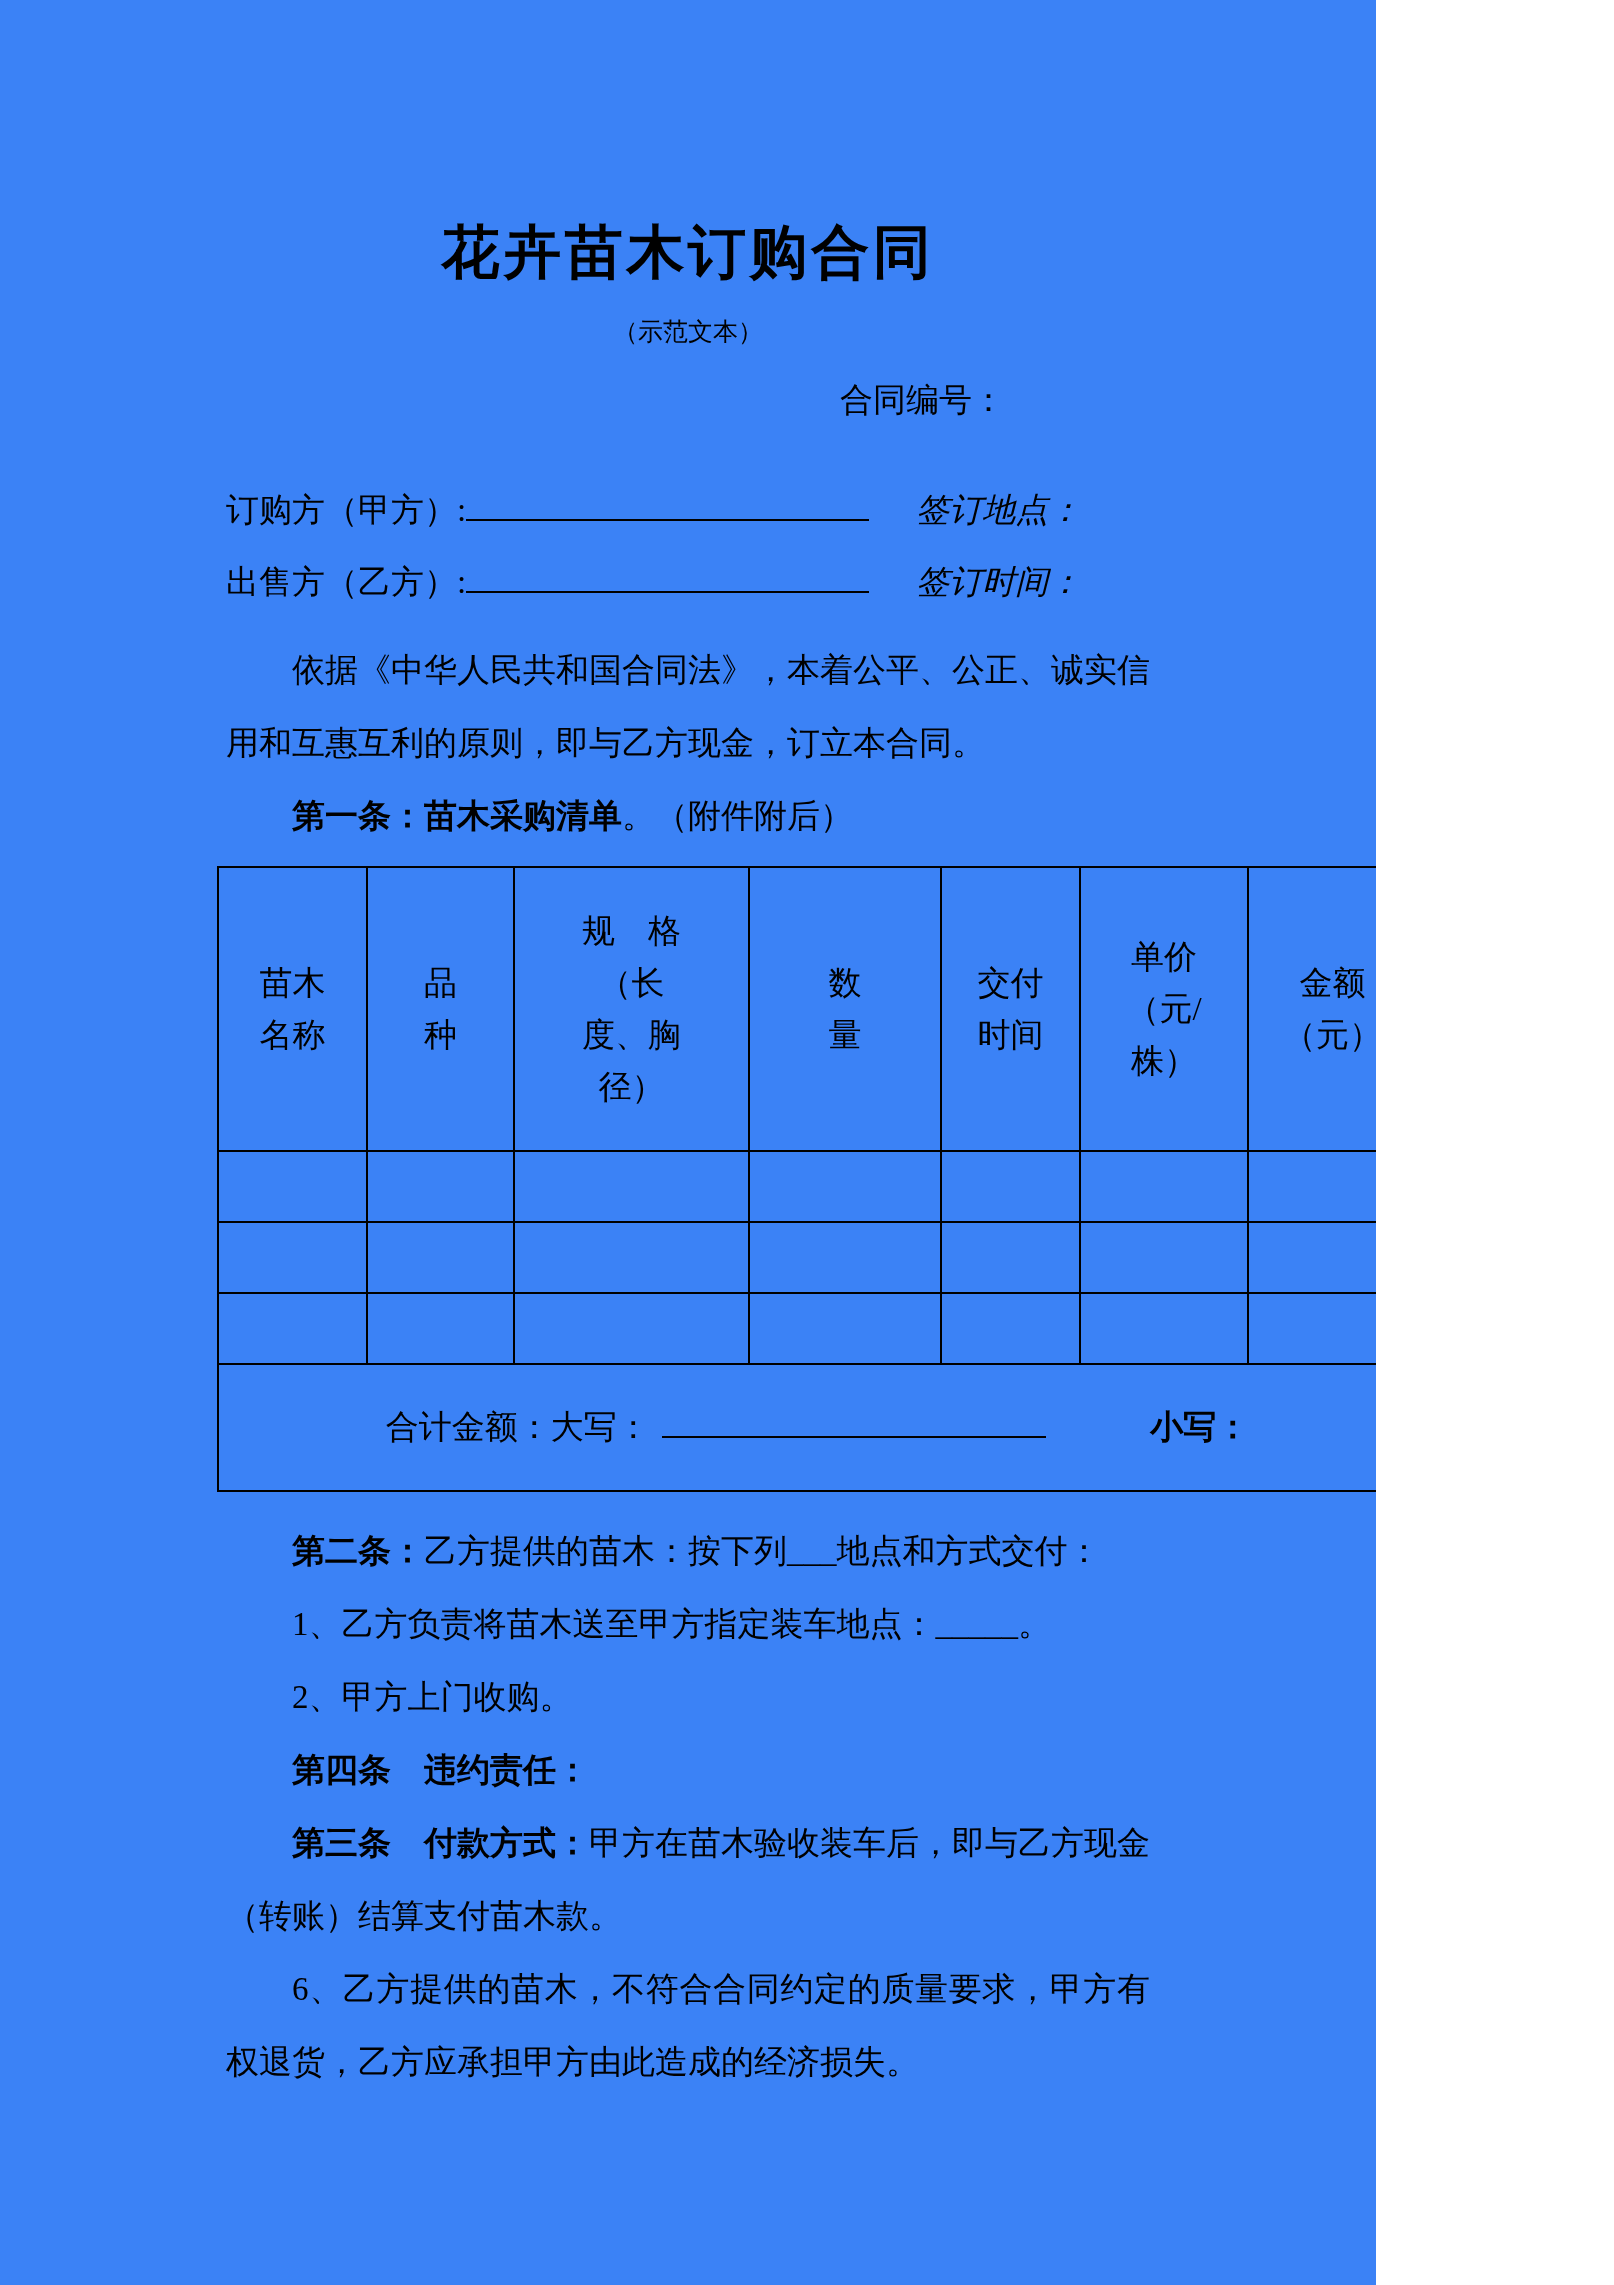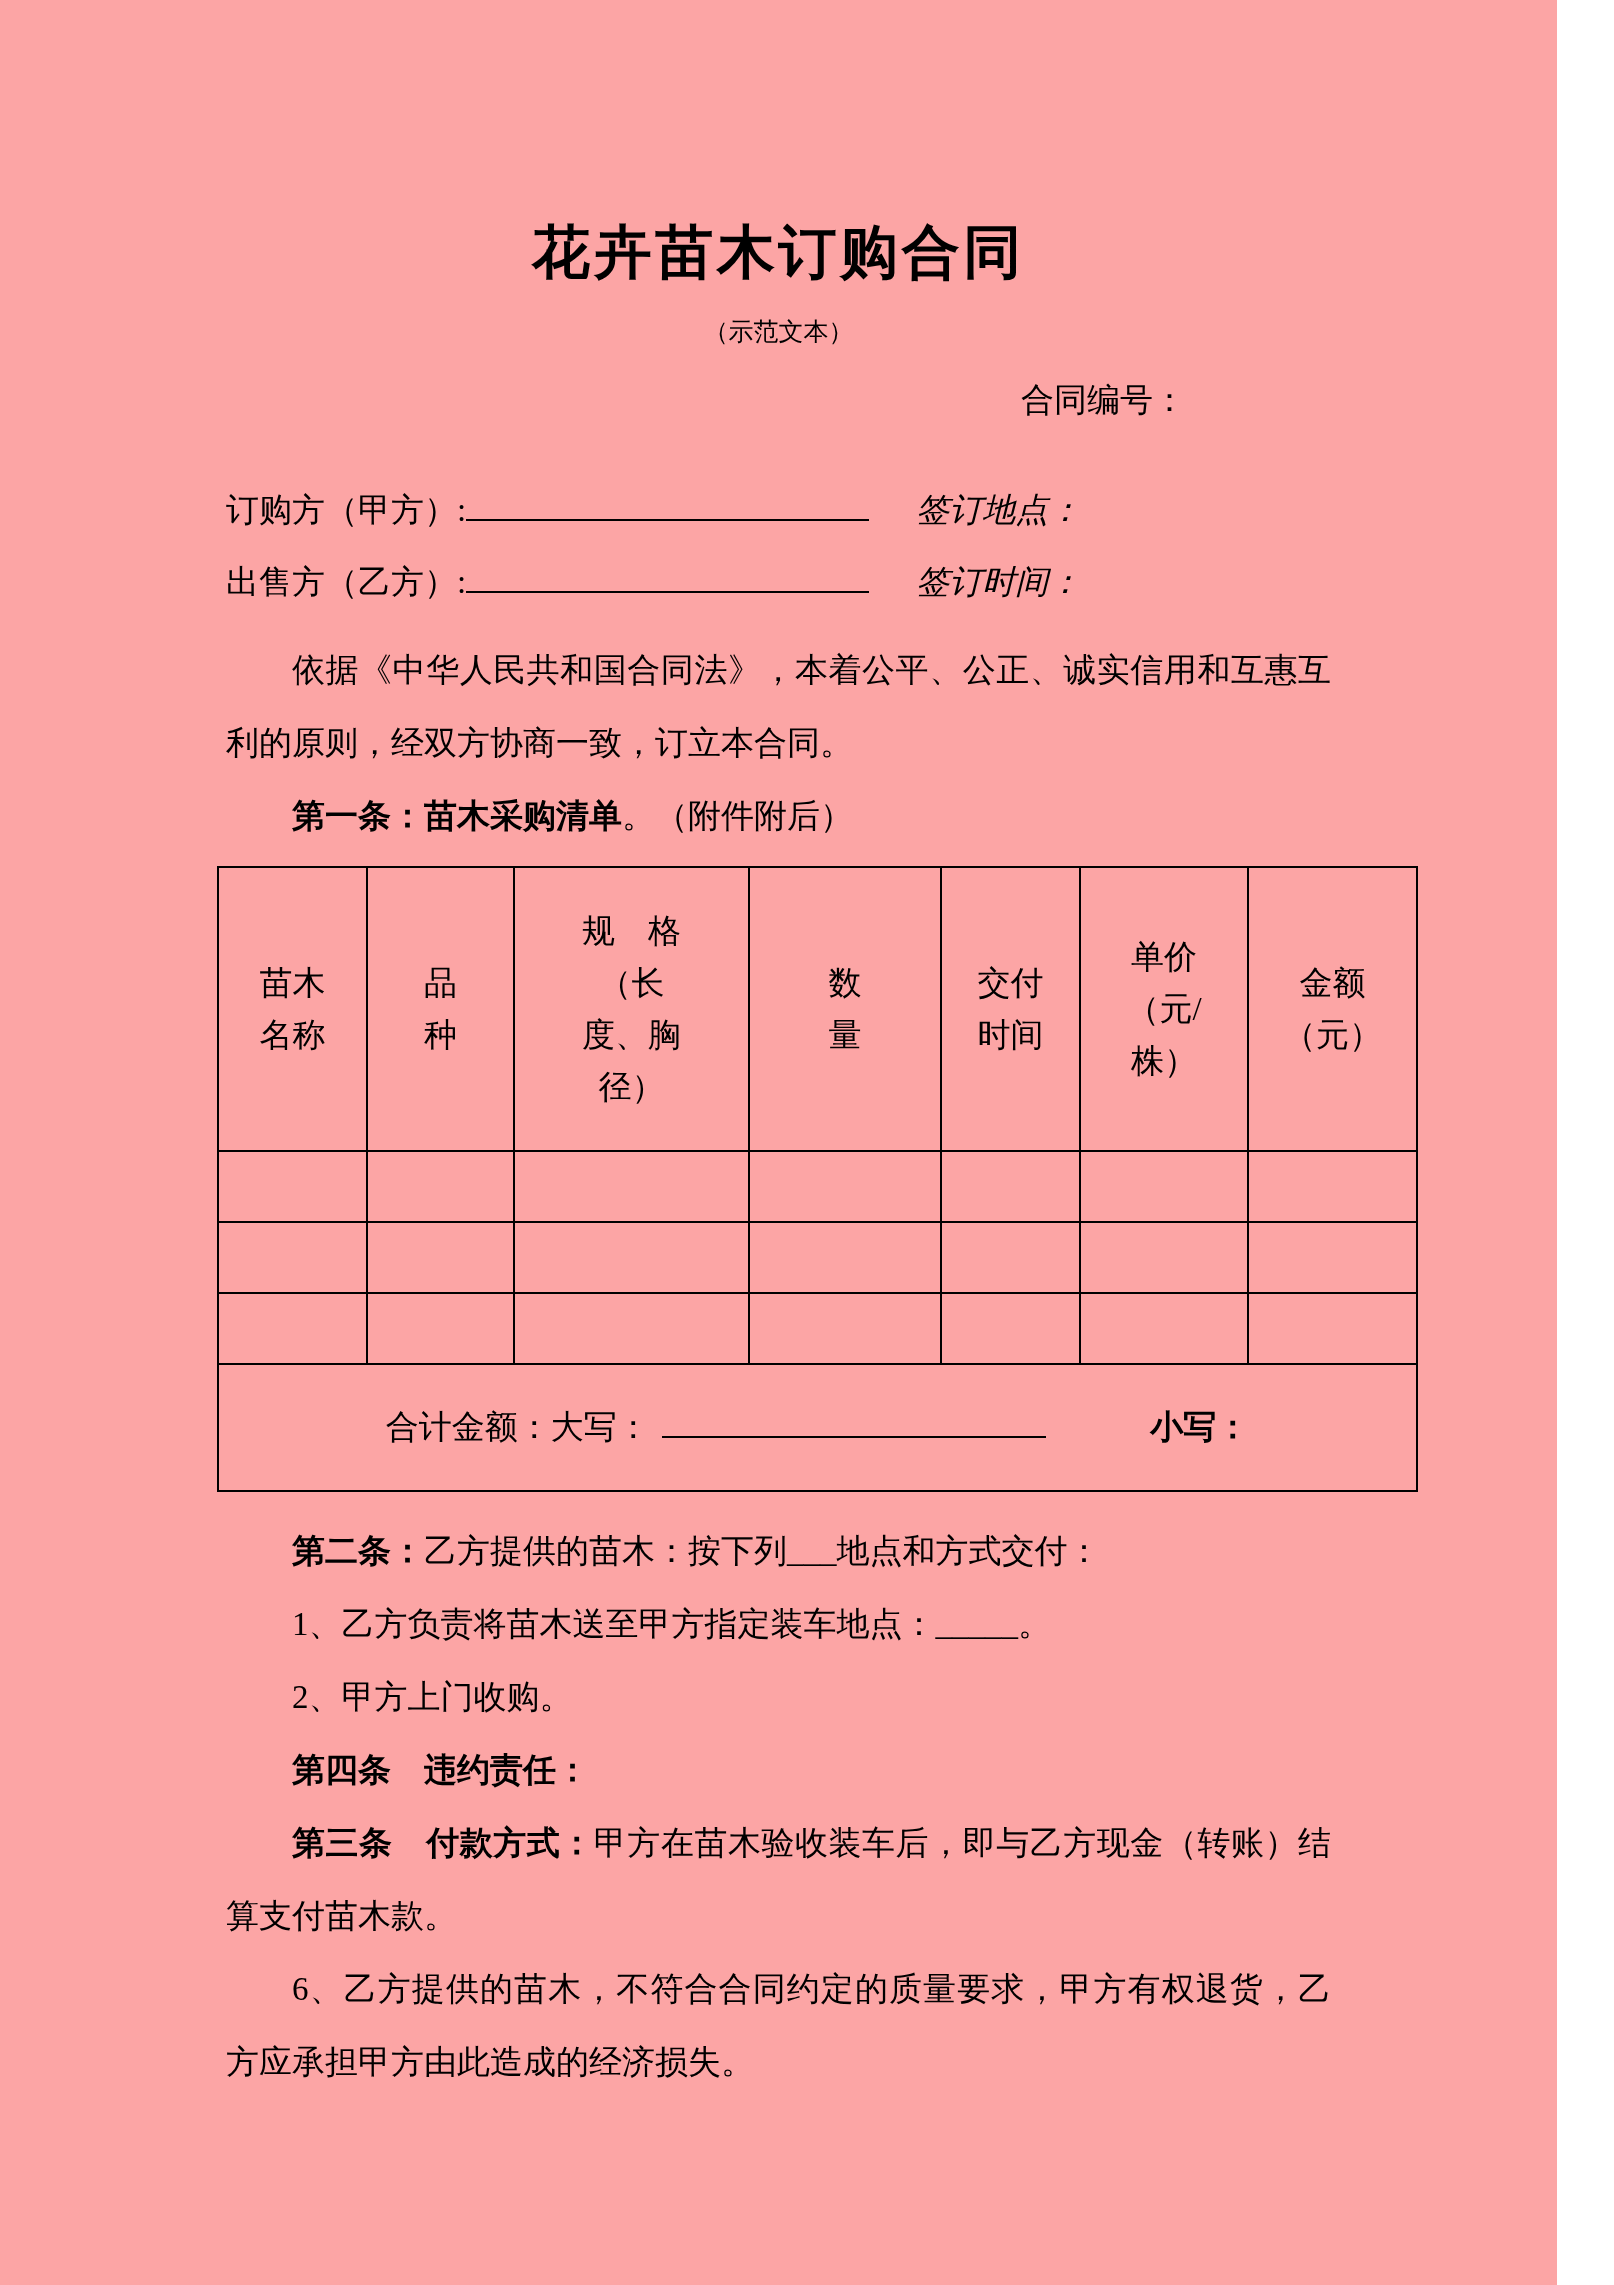--- a/index.html
+++ b/index.html
@@ -2,25 +2,25 @@
 <html style="font-size:14.5px"><head>
 <meta charset="utf-8">
 <style>
   html, body {
     margin: 0;
     padding: 0;
     background: #ffffff;
   }
   .page {
     position: relative;
-    width: 1557px;
+    width: 1376px;
     height: 2285px;
     box-sizing: border-box;
     padding: 215px 226px 0 226px;
-    background: #fca5a5;
+    background: #3b82f6;
     color: #000000;
     font-family: "Liberation Serif", "DejaVu Serif", serif;
     font-size: 33px;
     overflow: hidden;
   }
   .title {
     margin: 0;
     text-align: center;
     font-size: 58px;
     font-weight: bold;
@@ -104,21 +104,21 @@
 
   <div class="subtitle">（示范文本）</div>
 
   <div class="contract-no">合同编号：</div>
 
   <div class="party-block">
     <div class="party-line"><span>订购方（甲方）:</span><span class="blank name-blank"></span><span class="party-right">签订地点：</span></div>
     <div class="party-line"><span>出售方（乙方）:</span><span class="blank name-blank"></span><span class="party-right">签订时间：</span></div>
   </div>
 
-  <p class="body-par intro">依据《中华人民共和国合同法》，本着公平、公正、诚实信用和互惠互利的原则，经双方协商一致，订立本合同。</p>
+  <p class="body-par intro">依据《中华人民共和国合同法》，本着公平、公正、诚实信用和互惠互利的原则，即与乙方现金，订立本合同。</p>
 
   <p class="body-par clause-line"><span class="bold">第一条：苗木采购清单</span><span>。（附件附后）</span></p>
 
   <table class="list">
     <colgroup>
       <col style="width:149px">
         <col style="width:147px">
         <col style="width:235px">
         <col style="width:192px">
         <col style="width:139px">

